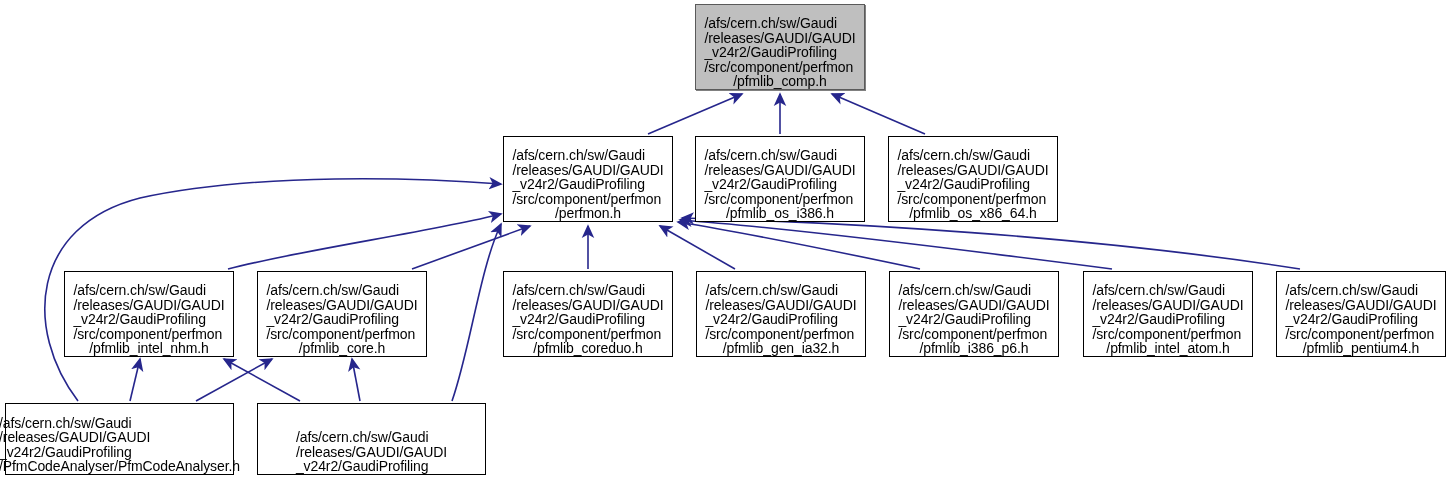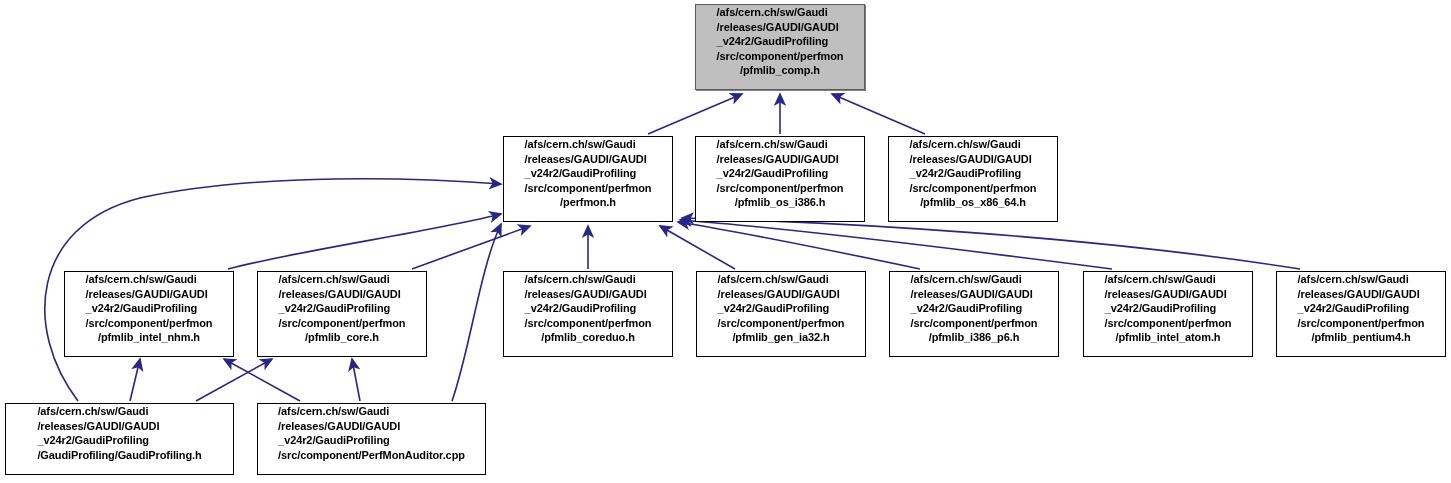--- a/index.html
+++ b/index.html
@@ -25,28 +25,27 @@
     pointer-events: none;
   }
   .node {
     position: absolute;
     box-sizing: border-box;
     background: #ffffff;
     border: 1px solid #000000;
     display: flex;
     flex-direction: column;
     align-items: center;
-    justify-content: flex-start;
+    justify-content: flex-end;
     text-align: center;
-    font-size: 11px;
+    font-size: 14px;
     line-height: 14.6px;
     color: #000000;
     letter-spacing: -0.1px;
     white-space: nowrap;
-    font-weight: bold;
   }
   .node.root {
     background: #bfbfbf;
     border: 1px solid #5a5a5a;
     box-shadow: 1px 1px 0 #808080;
   }
   .node .ln {
     display: block;
   }
   .lines {
@@ -217,26 +216,25 @@
       <span class="ln">/src/component/perfmon</span>
       <span class="ln center">/pfmlib_pentium4.h</span>
     </div>
   </div>
 
   <div class="node" style="left:5px; top:403px; width:229px; height:72px;">
     <div class="lines">
       <span class="ln">/afs/cern.ch/sw/Gaudi</span>
       <span class="ln">/releases/GAUDI/GAUDI</span>
       <span class="ln">_v24r2/GaudiProfiling</span>
-      <span class="ln">/GaudiProfiling/GaudiProfiling.h</span>
+      <span class="ln">/PfmCodeAnalyser/PfmCodeAnalyser.h</span>
     </div>
   </div>
 
   <div class="node" style="left:257px; top:403px; width:229px; height:72px;">
     <div class="lines">
       <span class="ln">/afs/cern.ch/sw/Gaudi</span>
       <span class="ln">/releases/GAUDI/GAUDI</span>
       <span class="ln">_v24r2/GaudiProfiling</span>
-      <span class="ln">/src/component/PerfMonAuditor.cpp</span>
     </div>
   </div>
 
 </div>
 
 </body></html>

